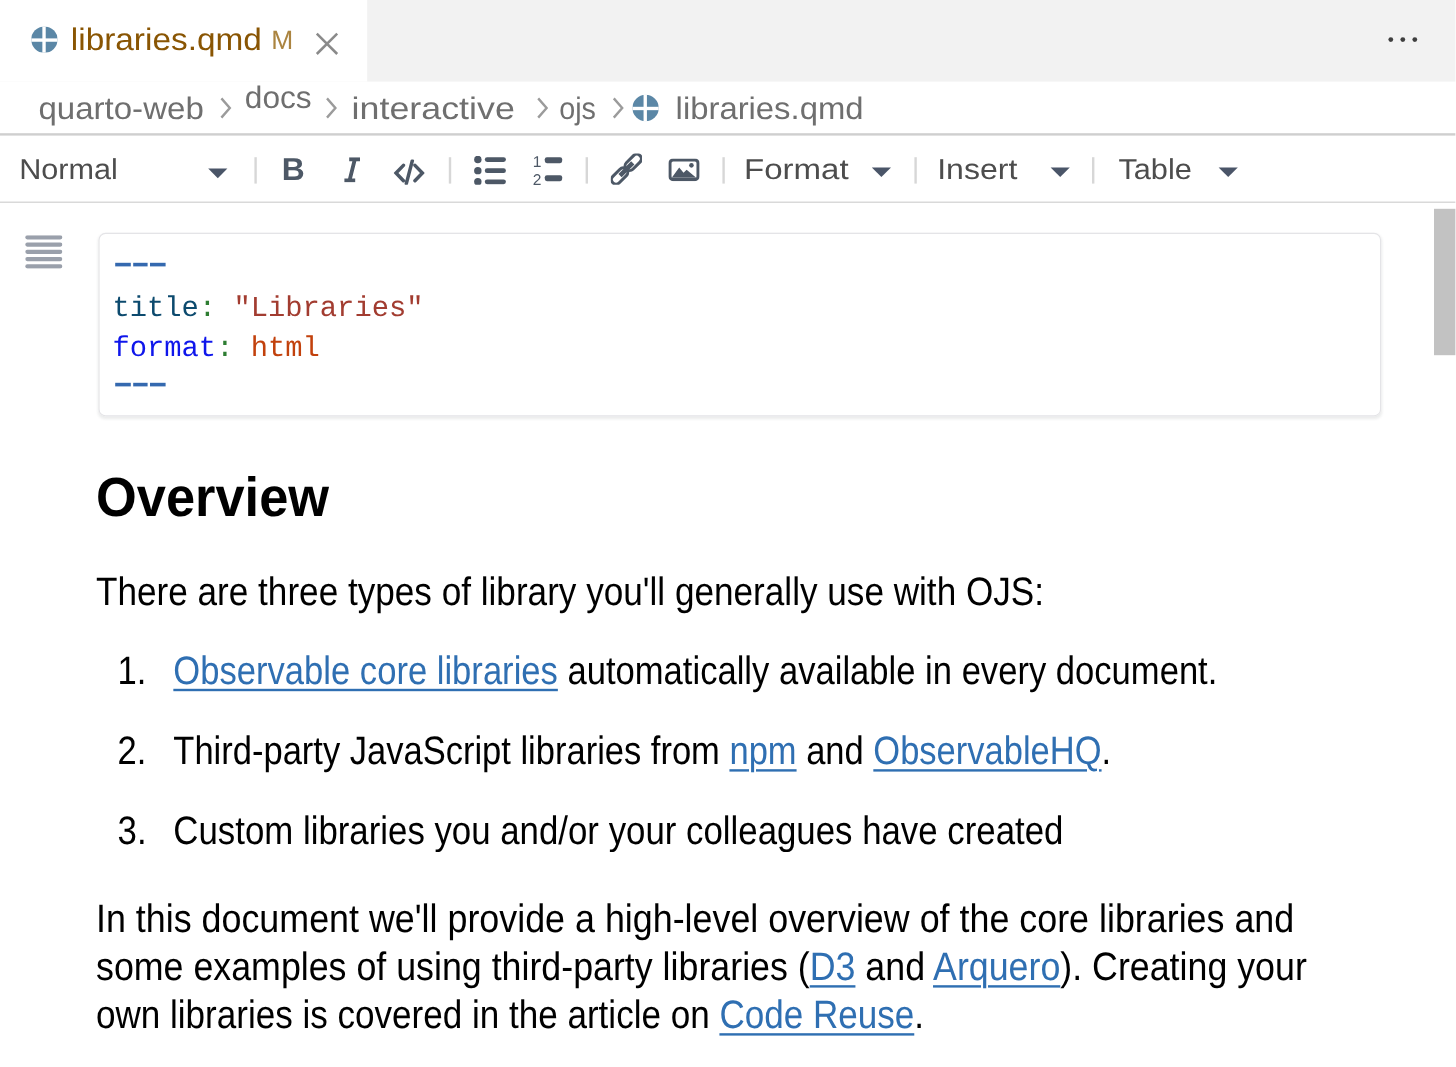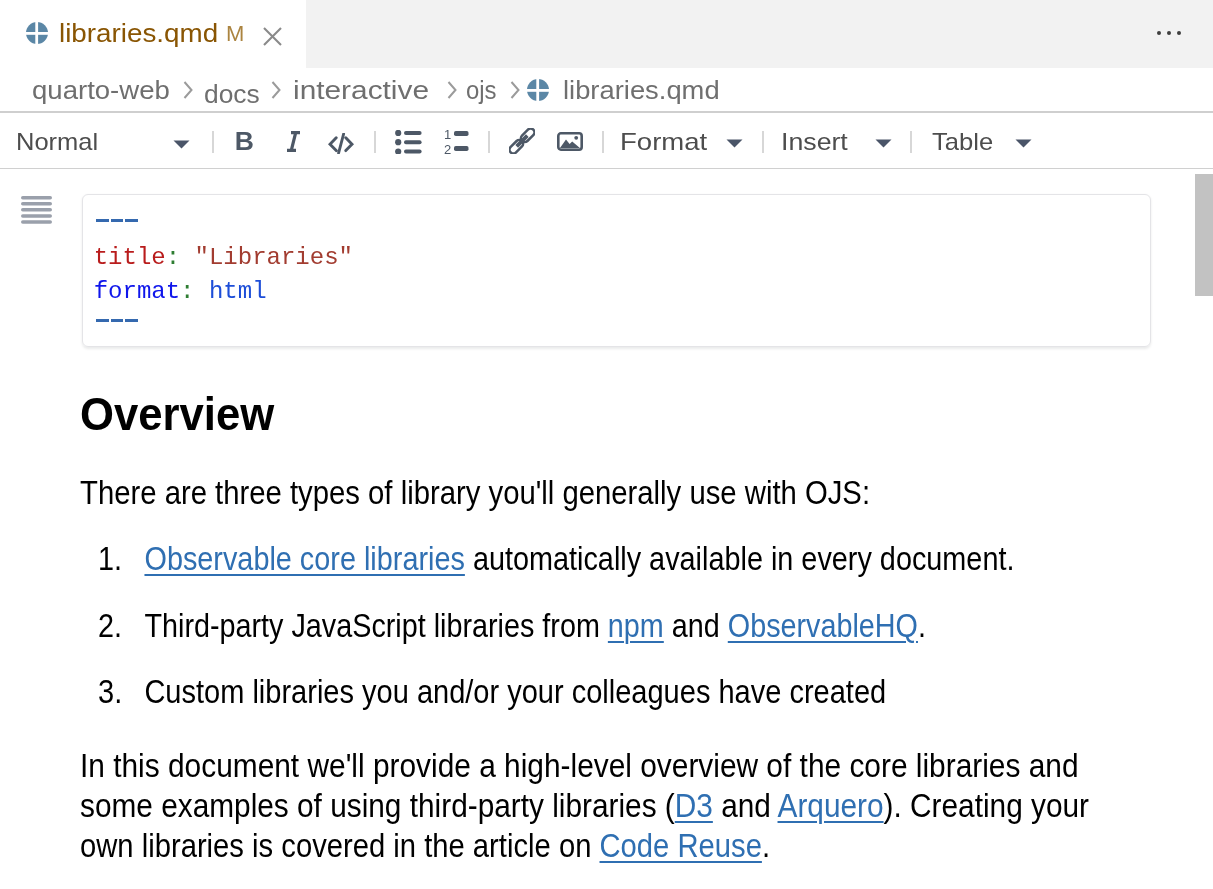--- a/index.html
+++ b/index.html
@@ -18,21 +18,21 @@
 <svg class="abs" style="left:261.5px;top:25.5px" width="21" height="21" viewBox="0 0 21 21">
 <path d="M2 2 L19 19 M19 2 L2 19" stroke="#8a8a8a" stroke-width="2.1"></path>
     </svg>
 <div class="abs" style="left:1156.8px;top:30.7px;width:4.6px;height:4.6px;border-radius:50%;background:#3f3f3f"></div>
 <div class="abs" style="left:1166.6999999999998px;top:30.7px;width:4.6px;height:4.6px;border-radius:50%;background:#3f3f3f"></div>
 <div class="abs" style="left:1176.6px;top:30.7px;width:4.6px;height:4.6px;border-radius:50%;background:#3f3f3f"></div>
 <div style="position:absolute;left:31.6px;top:76.5px;font-size:26px;font-weight:400;color:#6f6f6f;line-height:26px;white-space:nowrap;transform:scaleX(1.0594);transform-origin:0 0;">quarto-web</div>
 <svg style="position:absolute;left:181.5px;top:79.5px" width="12" height="20" viewBox="0 0 12 20">
 <polyline points="2.5,2 9.5,10 2.5,18" fill="none" stroke="#9b9b9b" stroke-width="2"></polyline>
 </svg>
-<div style="position:absolute;left:204px;top:81px;font-size:26px;font-weight:400;color:#6f6f6f;line-height:26px;white-space:nowrap;transform:scaleX(1.0142);transform-origin:0 0;">docs</div>
+<div style="position:absolute;left:204px;top:68px;font-size:26px;font-weight:400;color:#6f6f6f;line-height:26px;white-space:nowrap;transform:scaleX(1.0142);transform-origin:0 0;">docs</div>
 <svg style="position:absolute;left:270.3px;top:79.5px" width="12" height="20" viewBox="0 0 12 20">
 <polyline points="2.5,2 9.5,10 2.5,18" fill="none" stroke="#9b9b9b" stroke-width="2"></polyline>
 </svg>
 <div style="position:absolute;left:292.8px;top:76.5px;font-size:26px;font-weight:400;color:#6f6f6f;line-height:26px;white-space:nowrap;transform:scaleX(1.1477);transform-origin:0 0;">interactive</div>
 <svg style="position:absolute;left:445.9px;top:79.5px" width="12" height="20" viewBox="0 0 12 20">
 <polyline points="2.5,2 9.5,10 2.5,18" fill="none" stroke="#9b9b9b" stroke-width="2"></polyline>
 </svg>
 <div style="position:absolute;left:466.4px;top:76.5px;font-size:26px;font-weight:400;color:#6f6f6f;line-height:26px;white-space:nowrap;transform:scaleX(0.9203);transform-origin:0 0;">ojs</div>
 <svg style="position:absolute;left:508.6px;top:79.5px" width="12" height="20" viewBox="0 0 12 20">
 <polyline points="2.5,2 9.5,10 2.5,18" fill="none" stroke="#9b9b9b" stroke-width="2"></polyline>
@@ -101,21 +101,21 @@
 </svg>
 <div class="abs" style="left:0;top:167.7px;width:1213px;height:1.7px;background:#d0d0d0"></div>
 <svg class="abs" style="left:21px;top:196px" width="31" height="28" viewBox="0 0 31 28">
       <rect x="0" y="0.00" width="31" height="3.5" rx="1.75" fill="#9aa0ab"></rect>
       <rect x="0" y="6.05" width="31" height="3.5" rx="1.75" fill="#9aa0ab"></rect>
       <rect x="0" y="12.10" width="31" height="3.5" rx="1.75" fill="#9aa0ab"></rect>
       <rect x="0" y="18.15" width="31" height="3.5" rx="1.75" fill="#9aa0ab"></rect>
       <rect x="0" y="24.20" width="31" height="3.5" rx="1.75" fill="#9aa0ab"></rect>
     </svg>
 <div class="abs" style="box-sizing:border-box;left:81.5px;top:194px;width:1069px;height:152.5px;border:1.5px solid #e4e4e7;border-radius:6px;box-shadow:0 1.5px 2.5px rgba(27,31,35,.09)"></div>
-<div class="abs" style="left:93.7px;top:241.4px;font-family:'Liberation Mono',monospace;font-size:24px;line-height:33.5px;white-space:pre"><span style="color:#b91c1c">title</span><span style="color:#2e7d32">:</span> <span style="color:#a23c30">"Libraries"</span><br><span style="color:#0f16eb">format</span><span style="color:#2e7d32">:</span> <span style="color:#1d4ed8">html</span></div>
+<div class="abs" style="left:93.7px;top:241.4px;font-family:'Liberation Mono',monospace;font-size:24px;line-height:33.5px;white-space:pre"><span style="color:#0c4a6e">title</span><span style="color:#2e7d32">:</span> <span style="color:#a23c30">"Libraries"</span><br><span style="color:#0f16eb">format</span><span style="color:#2e7d32">:</span> <span style="color:#c2410c">html</span></div>
 <div class="abs" style="left:95.8px;top:218.5px;width:12.8px;height:3.3px;background:#3569af"></div>
 <div class="abs" style="left:110.55px;top:218.5px;width:12.8px;height:3.3px;background:#3569af"></div>
 <div class="abs" style="left:125.3px;top:218.5px;width:12.8px;height:3.3px;background:#3569af"></div>
 <div class="abs" style="left:95.8px;top:319.0px;width:12.8px;height:3.3px;background:#3569af"></div>
 <div class="abs" style="left:110.55px;top:319.0px;width:12.8px;height:3.3px;background:#3569af"></div>
 <div class="abs" style="left:125.3px;top:319.0px;width:12.8px;height:3.3px;background:#3569af"></div>
 <div style="position:absolute;left:79.5px;top:391.1px;font-size:46px;font-weight:700;color:#000;line-height:46px;white-space:nowrap;transform:scaleX(0.9493);transform-origin:0 0;">Overview</div>
 <div style="position:absolute;left:79.5px;top:476.1px;font-size:33px;font-weight:400;color:#000;line-height:33px;white-space:nowrap;transform:scaleX(0.8873);transform-origin:0 0;">There are three types of library you'll generally use with OJS:</div>
 <div style="position:absolute;left:98.4px;top:542.1px;font-size:33px;font-weight:400;color:#000;line-height:33px;white-space:nowrap;transform:scaleX(0.8735);transform-origin:0 0;"><span style="display:inline-block;width:53.2px">1.</span><a>Observable core libraries</a> automatically available in every document.</div>
 <div style="position:absolute;left:98.4px;top:608.6px;font-size:33px;font-weight:400;color:#000;line-height:33px;white-space:nowrap;transform:scaleX(0.8714);transform-origin:0 0;"><span style="display:inline-block;width:53.3px">2.</span>Third-party JavaScript libraries from <a>npm</a> and <a>ObservableHQ</a>.</div>

